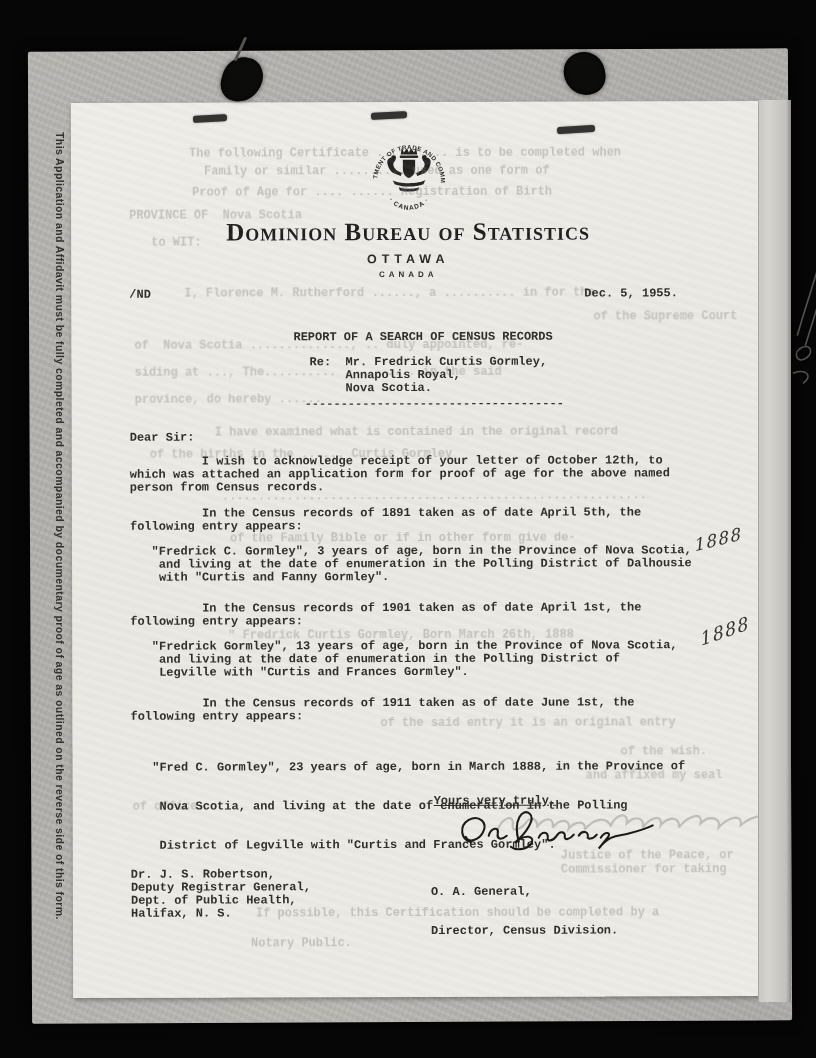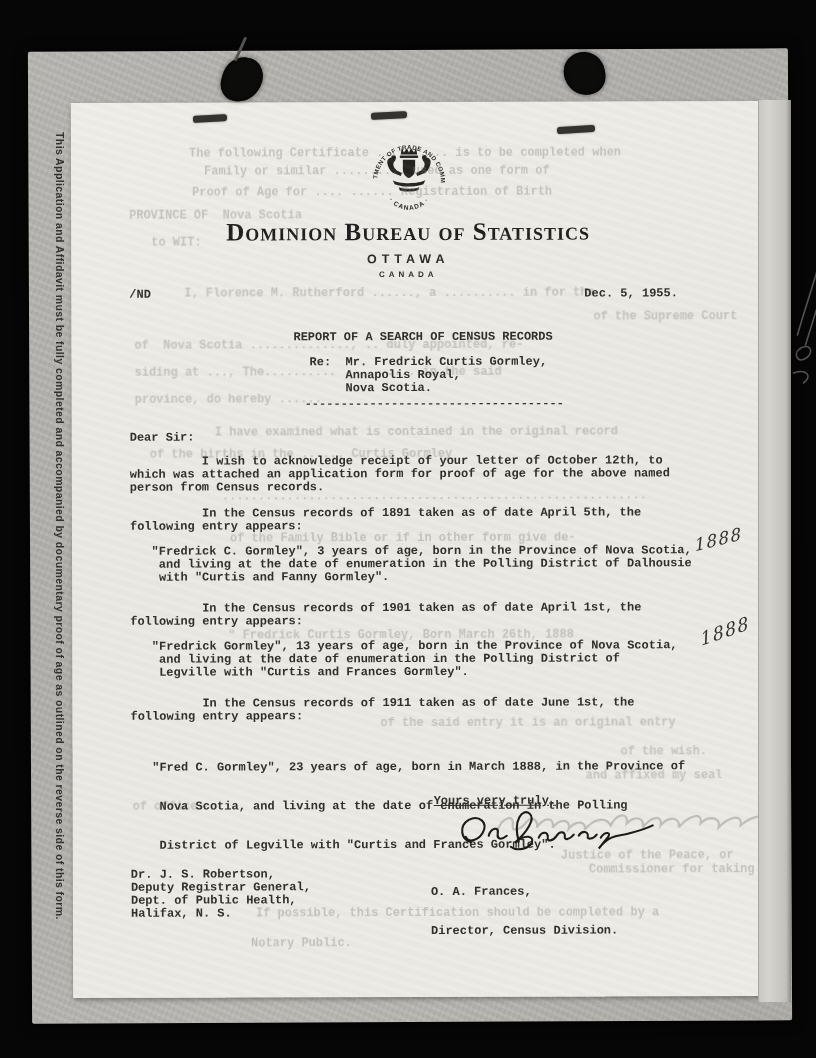--- a/index.html
+++ b/index.html
@@ -118,21 +118,21 @@
         <span class="ghost-line" style="left: 143px; top: 323px;">I have examined what is contained in the original record</span>
         <span class="ghost-line" style="left: 78px; top: 345px;">of the births in the ...... Curtis Gormley</span>
         <span class="ghost-line" style="left: 150px; top: 387px;">...........................................................</span>
         <span class="ghost-line" style="left: 158px; top: 429px;">of the Family Bible or if in other form give de-</span>
         <span class="ghost-line" style="left: 156px; top: 526px;">" Fredrick Curtis Gormley, Born March 26th, 1888</span>
         <span class="ghost-line" style="left: 308px; top: 614px;">of the said entry it is an original entry</span>
         <span class="ghost-line" style="left: 548px; top: 643px;">of the wish.</span>
         <span class="ghost-line" style="left: 473px; top: 667px; margin-left: 40px;">and affixed my seal</span>
         <span class="ghost-line" style="left: 60px; top: 697px;">of office.</span>
         <span class="ghost-line" style="left: 488px; top: 747px;">Justice of the Peace, or</span>
-        <span class="ghost-line" style="left: 516px; top: 761px;">Commissioner for taking</span>
+        <span class="ghost-line" style="left: 488px; top: 761px;">Commissioner for taking</span>
         <span class="ghost-line" style="left: 183px; top: 804px;">If possible, this Certification should be completed by a</span>
         <span class="ghost-line" style="left: 178px; top: 834px;">Notary Public.</span>
       </div>
 
     <svg class="crest" viewBox="0 0 80 80">
       <defs>
         <path id="arcTop" d="M 9,46 A 31,31 0 1 1 71,46"></path>
         <path id="arcBot" d="M 15,49 A 25,25 0 0 0 65,49"></path>
       </defs>
       <text font-family="Liberation Sans, sans-serif" font-size="6" font-weight="bold" fill="#2a2926" letter-spacing="0.4">
@@ -177,21 +177,21 @@
     <div class="tblock" style="left:58px;top:595px;"><div class="tline">          In the Census records of 1911 taken as of date June 1st, the</div><div class="tline">following entry appears:</div></div>
     <div class="tblock" style="left:58px;top:633px;">
       <div class="tline"><span>   "Fred C. Gormley", 23 years of age, </span><span class="u">born in March 1888,</span><span> in the Province of</span></div>
       <div class="tline">    Nova Scotia, and living at the date of enumeration in the Polling</div>
       <div class="tline">    District of Legville with "Curtis and Frances Gormley".</div>
     </div>
 
     <div class="tblock" style="left:361px;top:693px;text-decoration:underline;">Yours very truly,</div>
 
     <div class="tblock" style="left:358px;top:758px;">
-      <div class="tline">O. A. Frances,</div>
+      <div class="tline">O. A. General,</div>
       <div class="tline">Director, Census Division.</div>
     </div>
 
     <div class="tblock" style="left:58px;top:766px;"><div class="tline">Dr. J. S. Robertson,</div><div class="tline">Deputy Registrar General,</div><div class="tline">Dept. of Public Health,</div><div class="tline">Halifax, N. S.</div></div>
 
     <div class="hw hw1">1888</div>
     <div class="hw hw2">1888</div>
 
     <svg class="ghost-sig" width="280" height="52" viewBox="0 0 280 52">
       <path d="M4,36 C10,20 22,18 20,30 C19,37 28,34 34,26 C40,19 46,26 44,32 C52,20 62,22 60,32 C68,22 78,24 76,33 C84,24 94,26 92,34 C100,24 112,20 118,30 C124,18 136,16 134,28 C142,20 152,22 150,32 C158,22 170,18 168,30 C176,20 188,22 186,32 C196,20 210,16 208,28 C216,20 228,22 226,32 C236,22 250,18 248,30 C258,22 270,18 276,24" fill="none" stroke="#8e8c85" stroke-width="2.3" stroke-linecap="round"></path>

